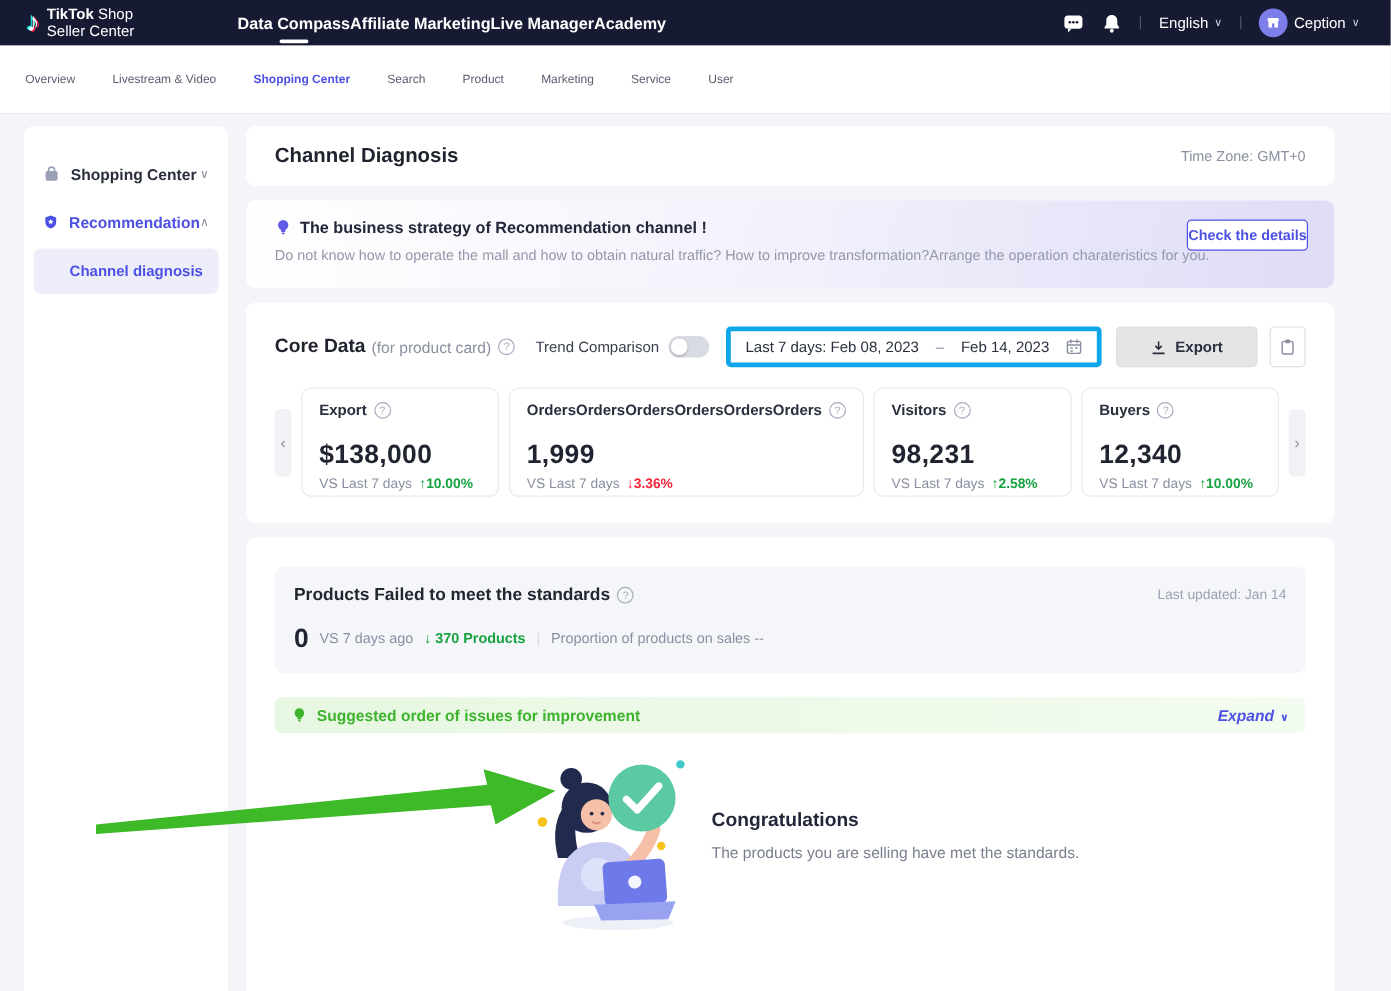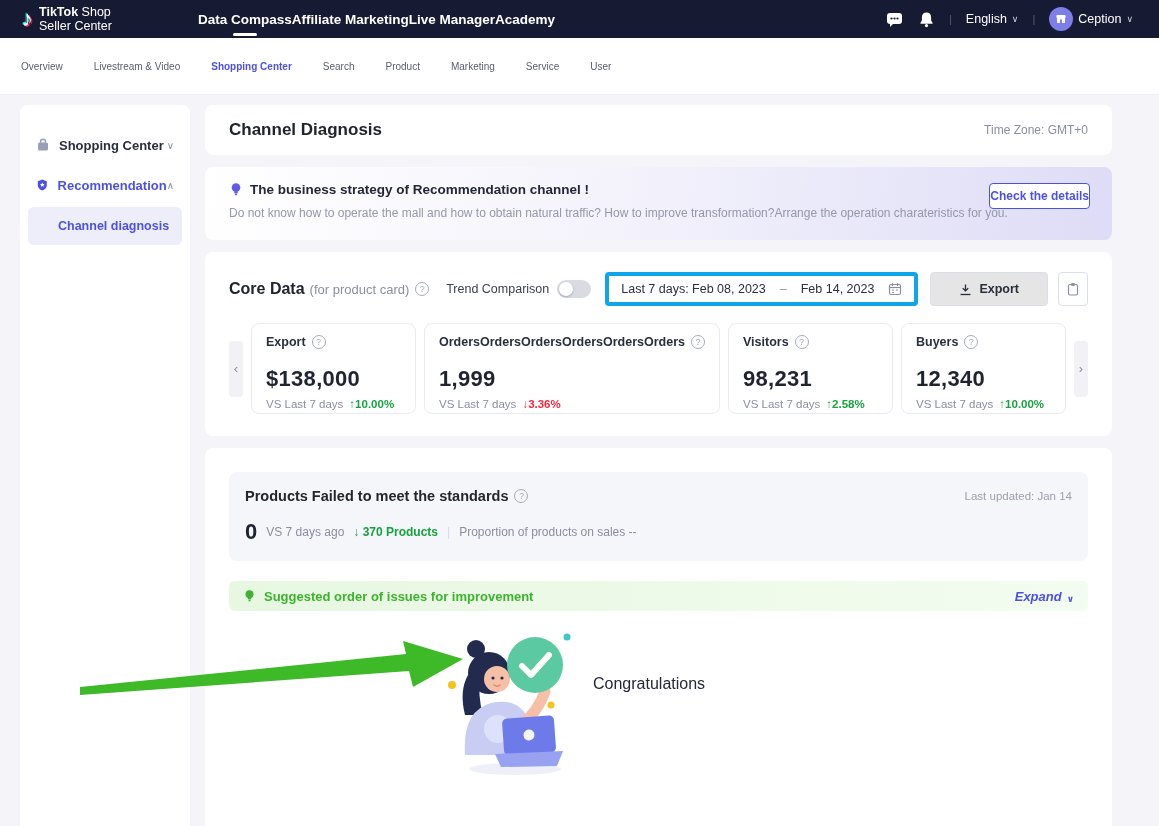--- a/index.html
+++ b/index.html
@@ -90,21 +90,21 @@
   .gp-zero { font-size:22px; font-weight:800; color:#1f2430; }
   .gp-vs { font-size:12px; color:#8a8fa0; }
   .gp-delta { font-size:12px; font-weight:700; color:#16a23f; }
   .gp-div { color:#d8dae3; font-size:12px; }
   .green-bar { margin-top:20px; height:30px; border-radius:6px; display:flex; align-items:center; padding:0 14px;
     background:linear-gradient(90deg,#e7f7e1,#f3fcf0); }
   .green-text { font-size:13px; font-weight:700; color:#3db32e; margin-left:8px; }
   .expand { margin-left:auto; font-size:13px; font-weight:600; color:#4c51e3; display:flex; align-items:flex-end; gap:5px; cursor:pointer;font-style:italic; }
   .congrats { position:relative; height:230px; }
   .illus { position:absolute; left:216px; top:12px; }
-  .congrats-title { position:absolute; left:364px; top:64px; font-size:16px; font-weight:400; color:#23273a; }
+  .congrats-title { position:absolute; left:364px; top:64px; font-size:16px; font-weight:700; color:#23273a; }
   .congrats-text { position:absolute; left:364px; top:92px; font-size:13px; color:#7a7f90; }
   
   .anno { position:absolute; inset:0; pointer-events:none; z-index:60; }
 </style>
 </head>
 <body>
 
 <header class="topnav">
   <div class="logo">
     <span class="logo-note">♪</span>
@@ -351,20 +351,21 @@
           <g transform="rotate(-4 84 112)">
             <rect x="58" y="94" width="52" height="37" rx="5" fill="#6f7aea"></rect>
             <circle cx="84" cy="112" r="5.5" fill="#fff" opacity="0.92"></circle>
           </g>
           <path d="M50 131 L118 128 L112 143 L56 144 Z" fill="#99a1f1"></path>
 
           <circle cx="90" cy="42" r="28" fill="#5bc9a2"></circle>
           <path d="M77 43 L86 52 L104 32" stroke="#fff" stroke-width="6" fill="none" stroke-linecap="round" stroke-linejoin="round"></path>
         </svg>
         <div class="congrats-title">Congratulations</div>
+        <div class="congrats-text">The products you are selling have met the standards.</div>
       </div>
     </div>
 
   </main>
 </div>
 
 <svg class="anno" width="1159" height="826" viewBox="0 0 1159 826">
   <polygon points="80,687 406,654 403,641 463,659 413,687 409,671 80,695" fill="#3eb927"></polygon>
 </svg>
 

